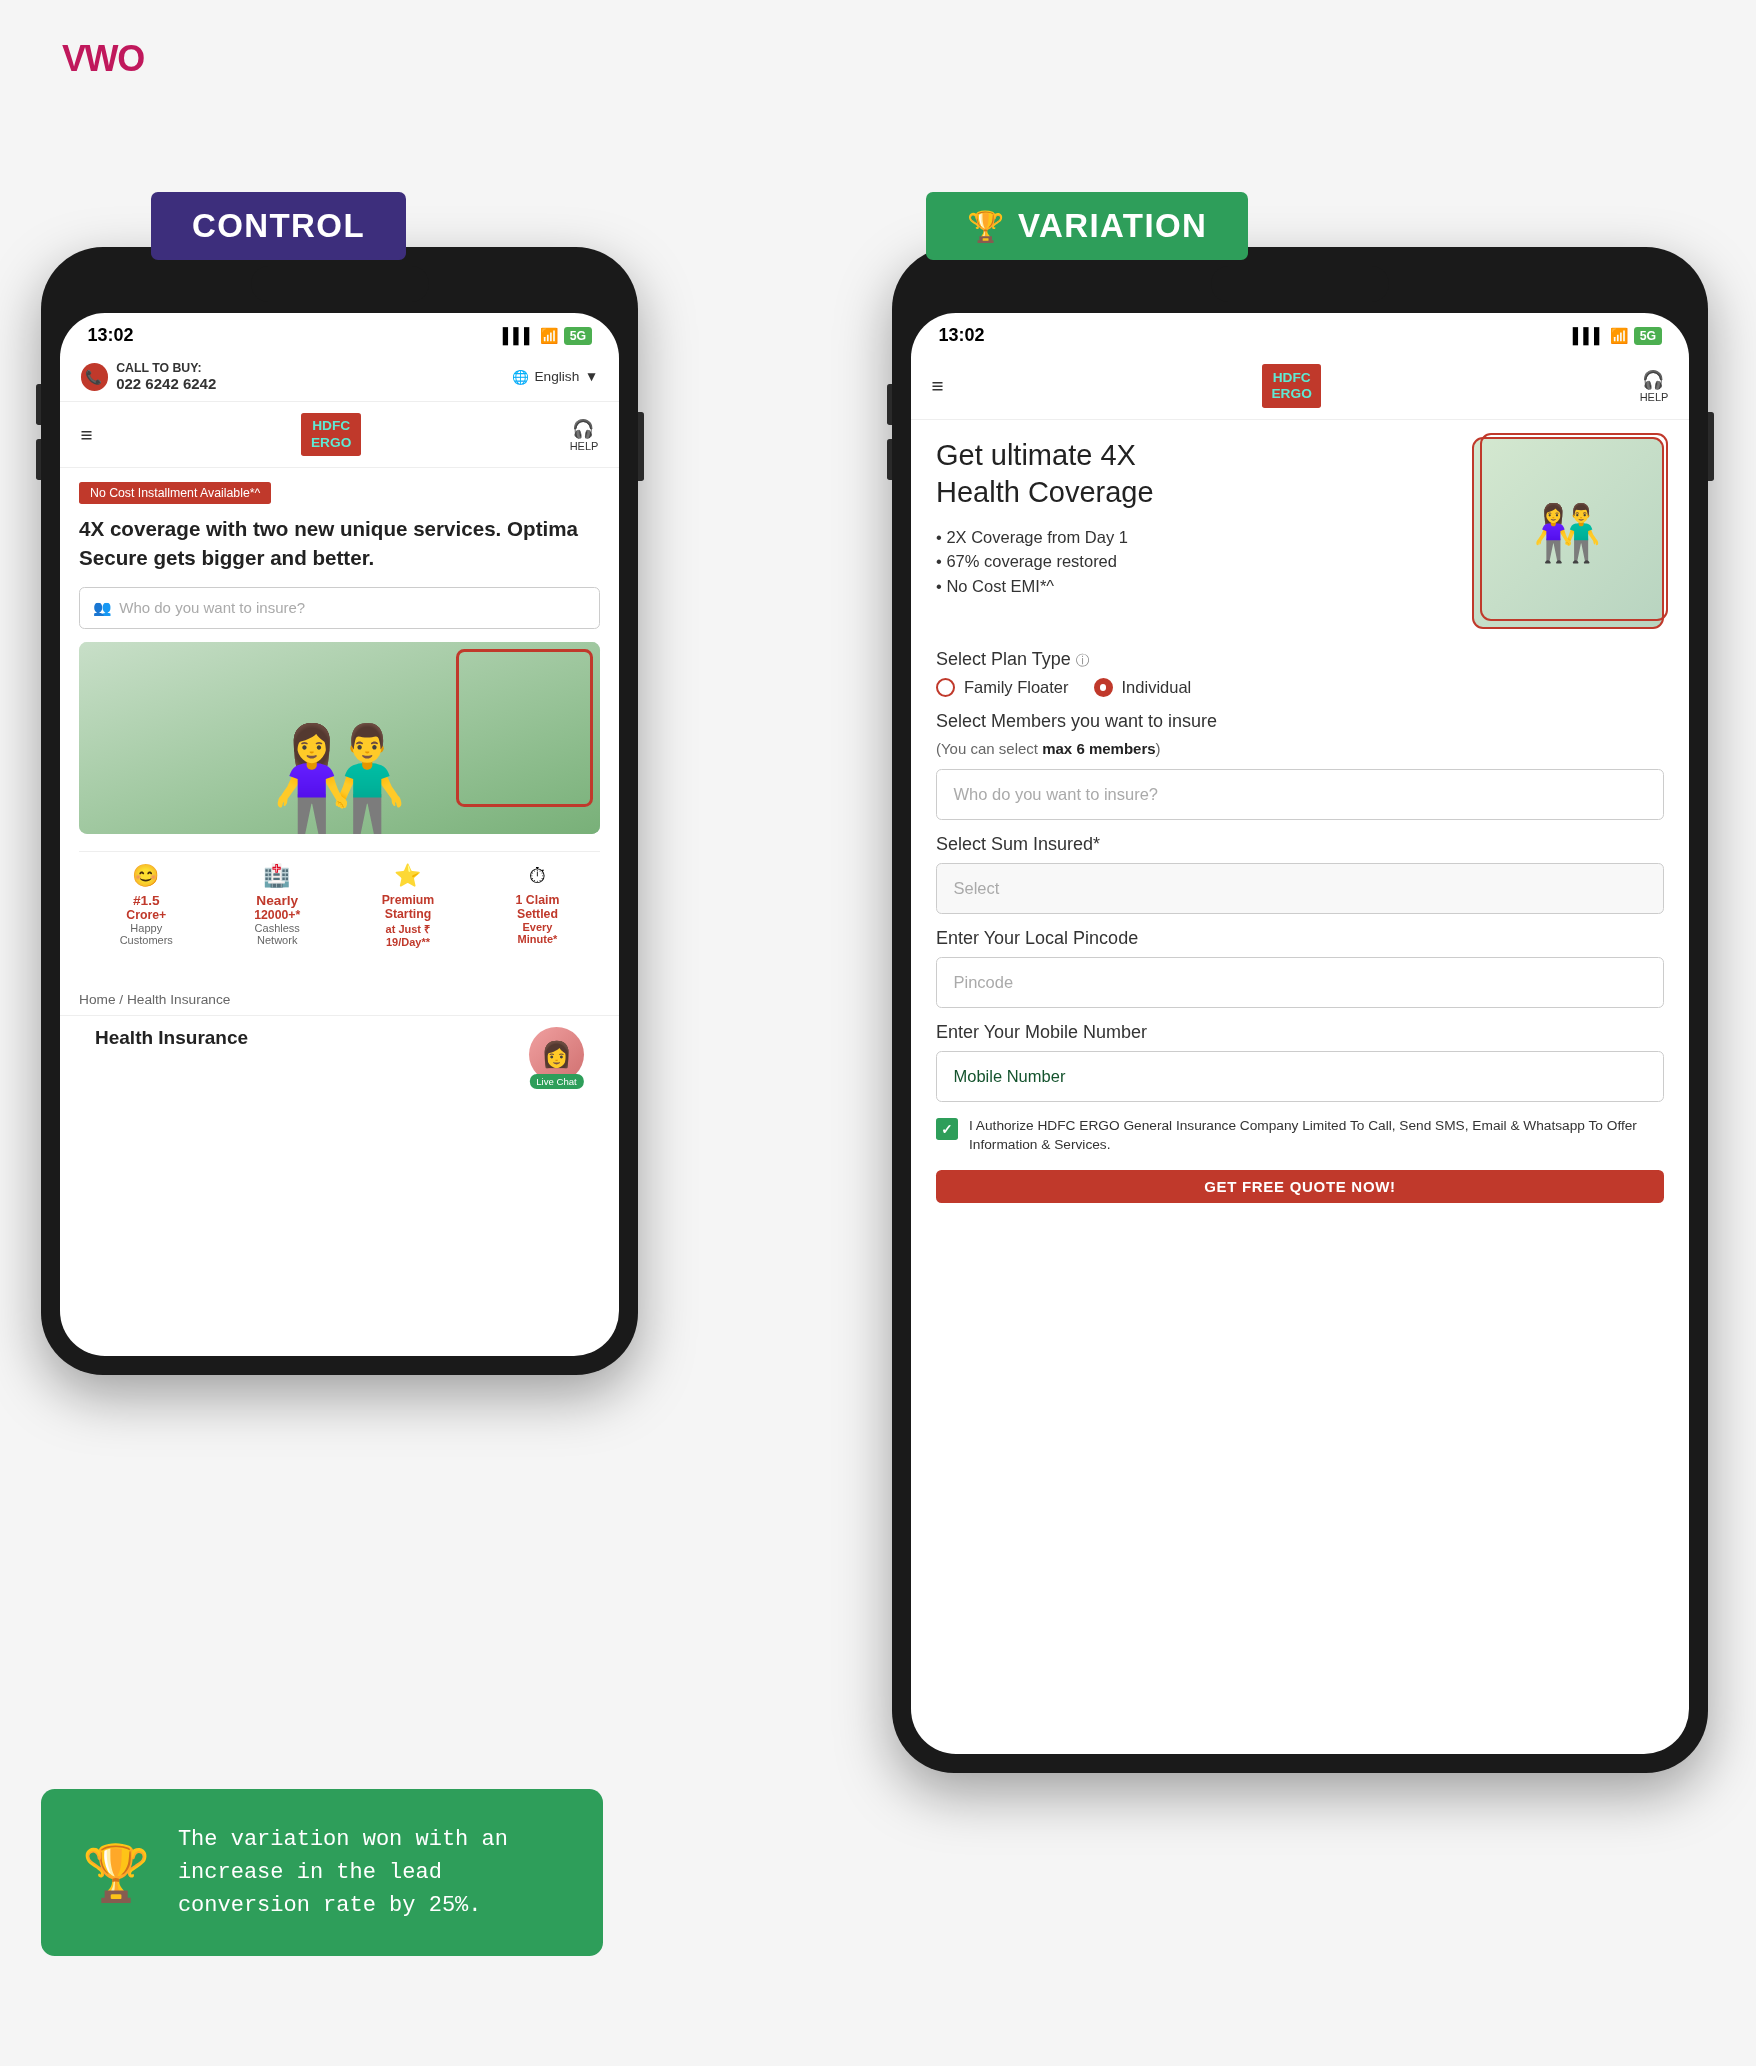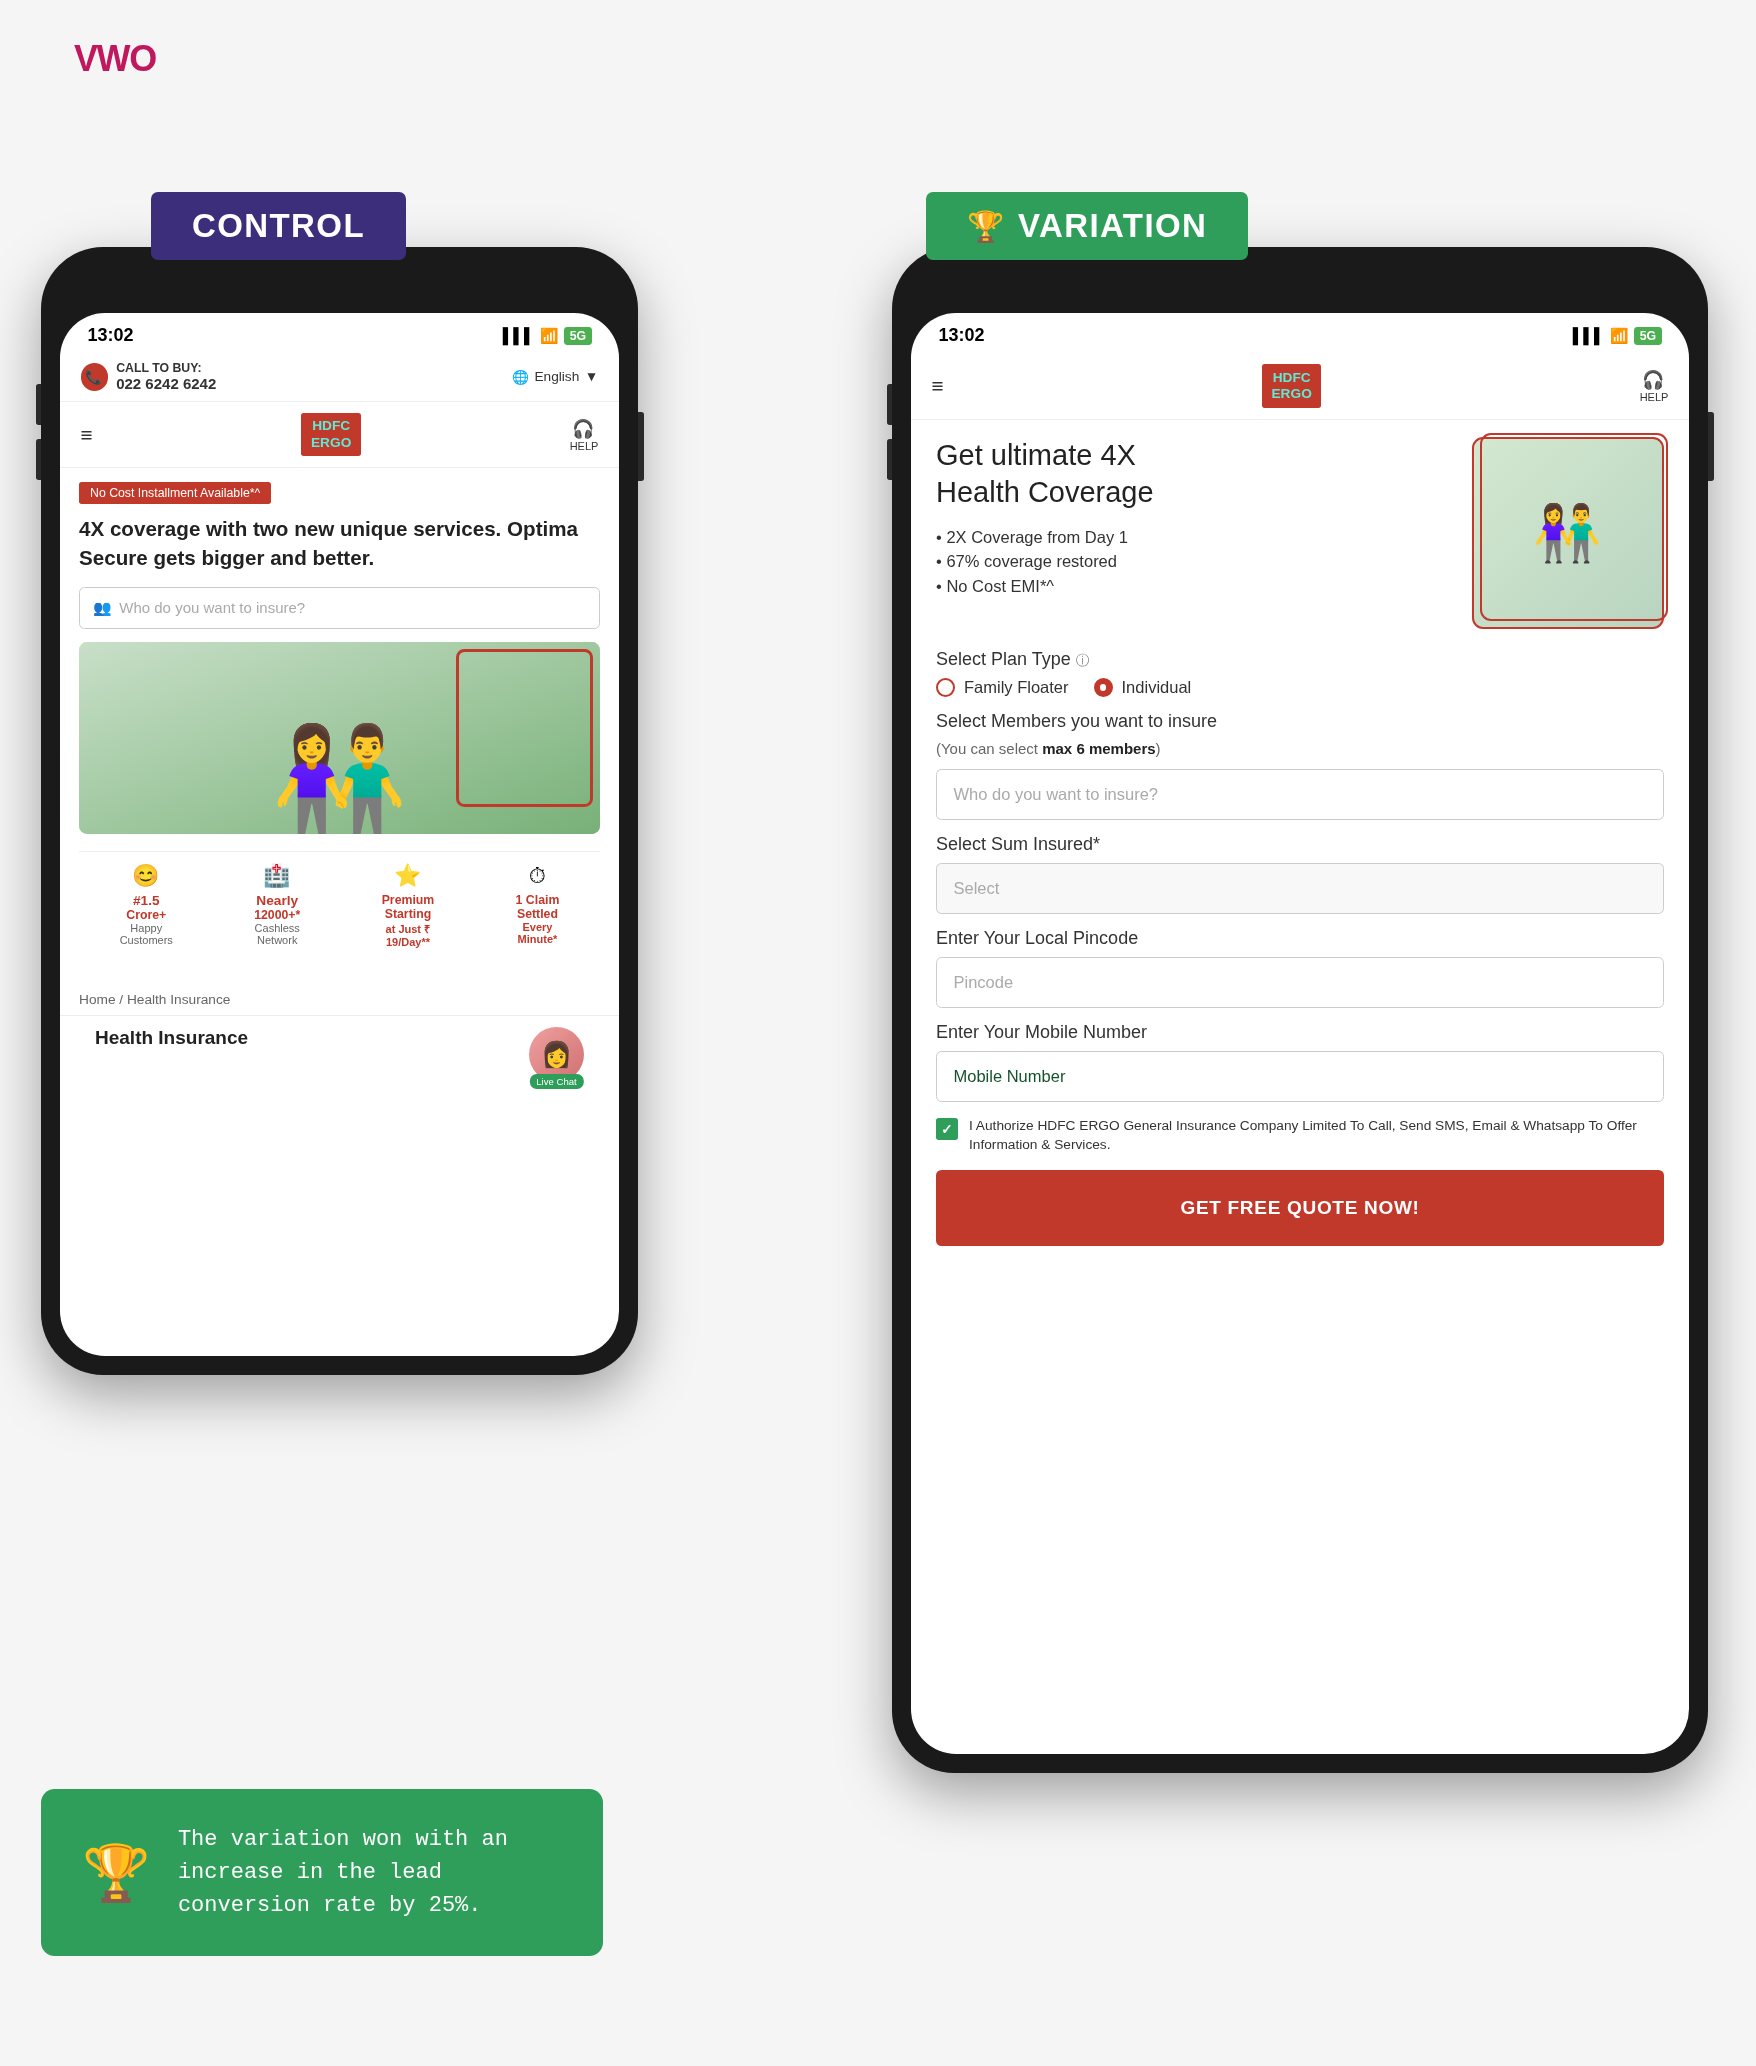--- a/index.html
+++ b/index.html
@@ -14,21 +14,20 @@
 
     
     .vwo-logo {
       position: absolute;
       top: 38px;
       left: 62px;
       font-size: 36px;
       font-weight: 900;
       color: #c0185c;
       letter-spacing: -1.4px;
-      margin-left: 12px;
     }
 
     
     .label-control {
       position: absolute;
       top: 192px;
       left: 151px;
       background: #3d2e7c;
       color: #fff;
       font-size: 33px;
@@ -456,23 +455,23 @@
     .checkbox-text {
       font-size: 13.7px;
       color: #333;
       line-height: 1.4;
     }
 
     .cta-button {
       width: 100%;
       background: #c0392b;
       color: #fff;
-      font-size: 19px;
+      font-size: 15px;
       font-weight: 800;
-      padding: 27px;
+      padding: 8px;
       border-radius: 5.5px;
       text-align: center;
       letter-spacing: 0.7px;
     }
 
     
     .winner-card {
       position: absolute;
       bottom: 110px;
       left: 41px;

